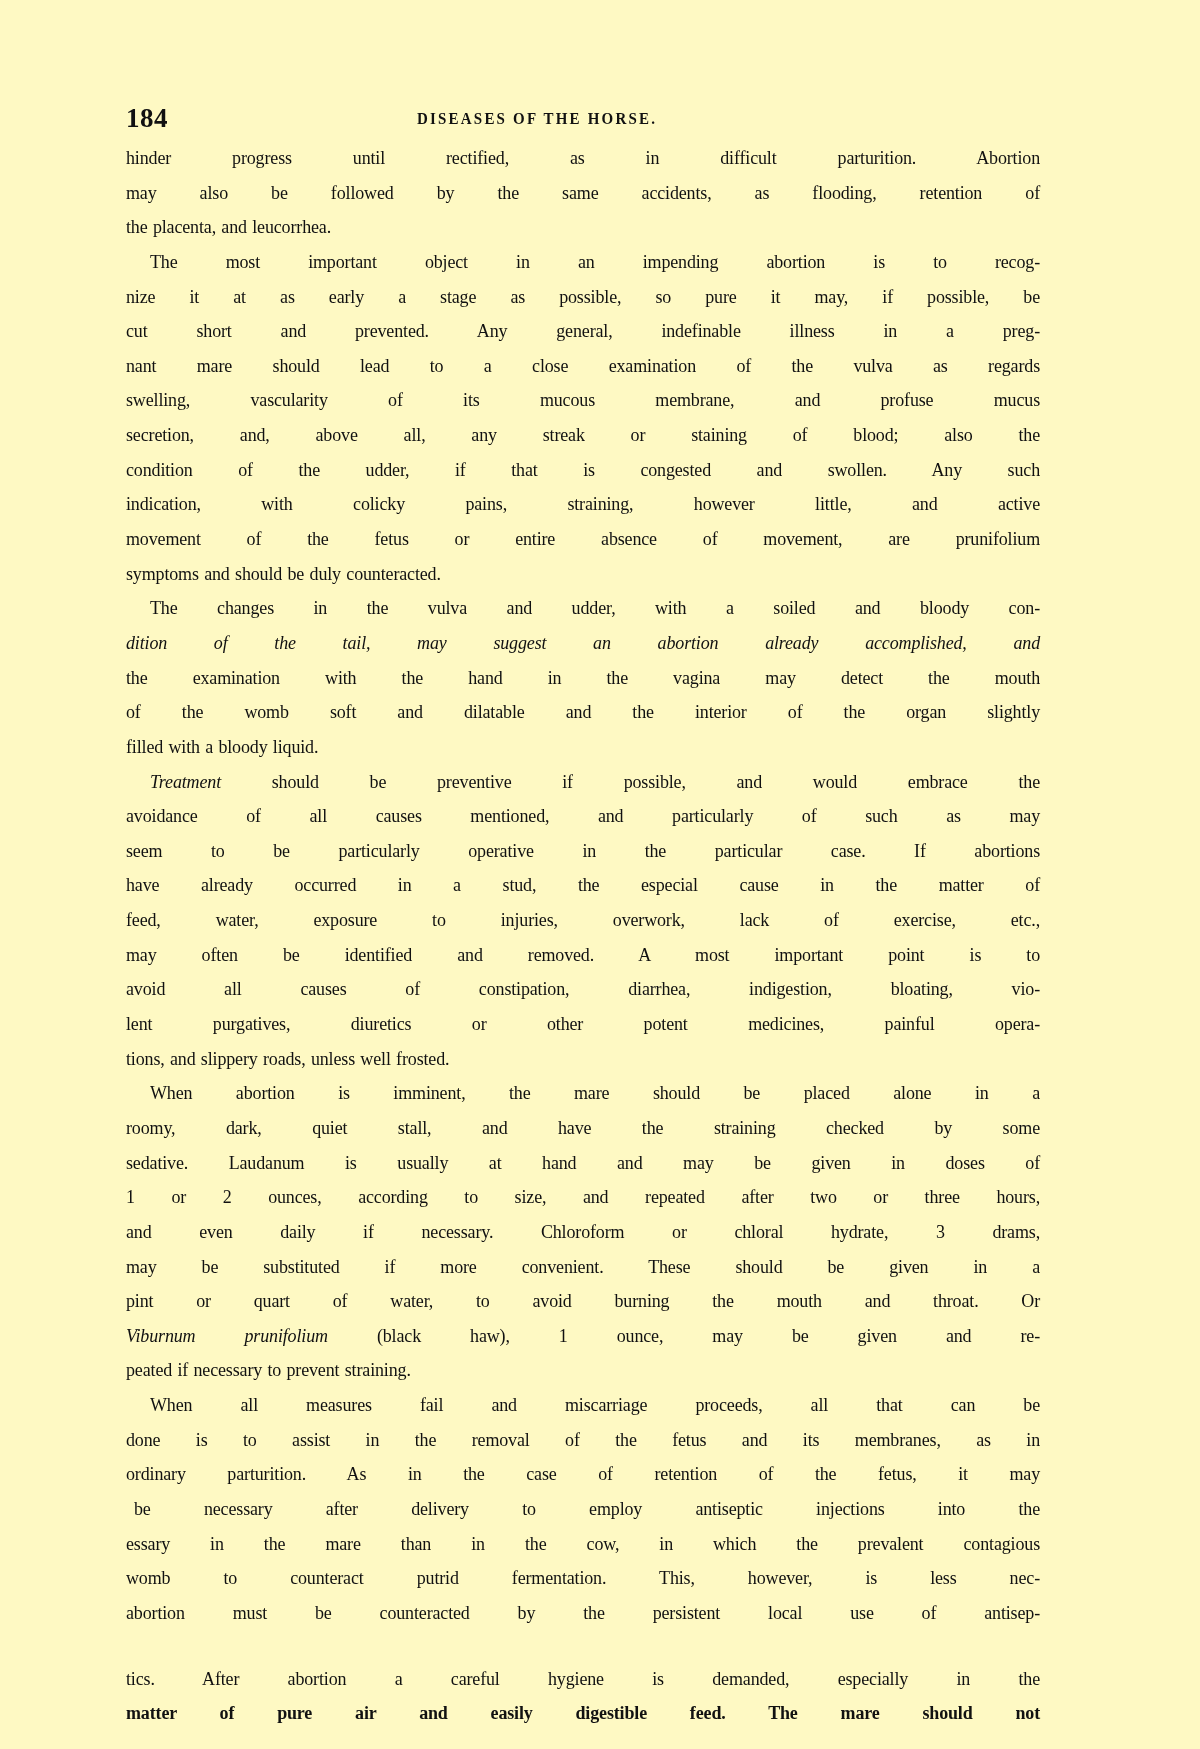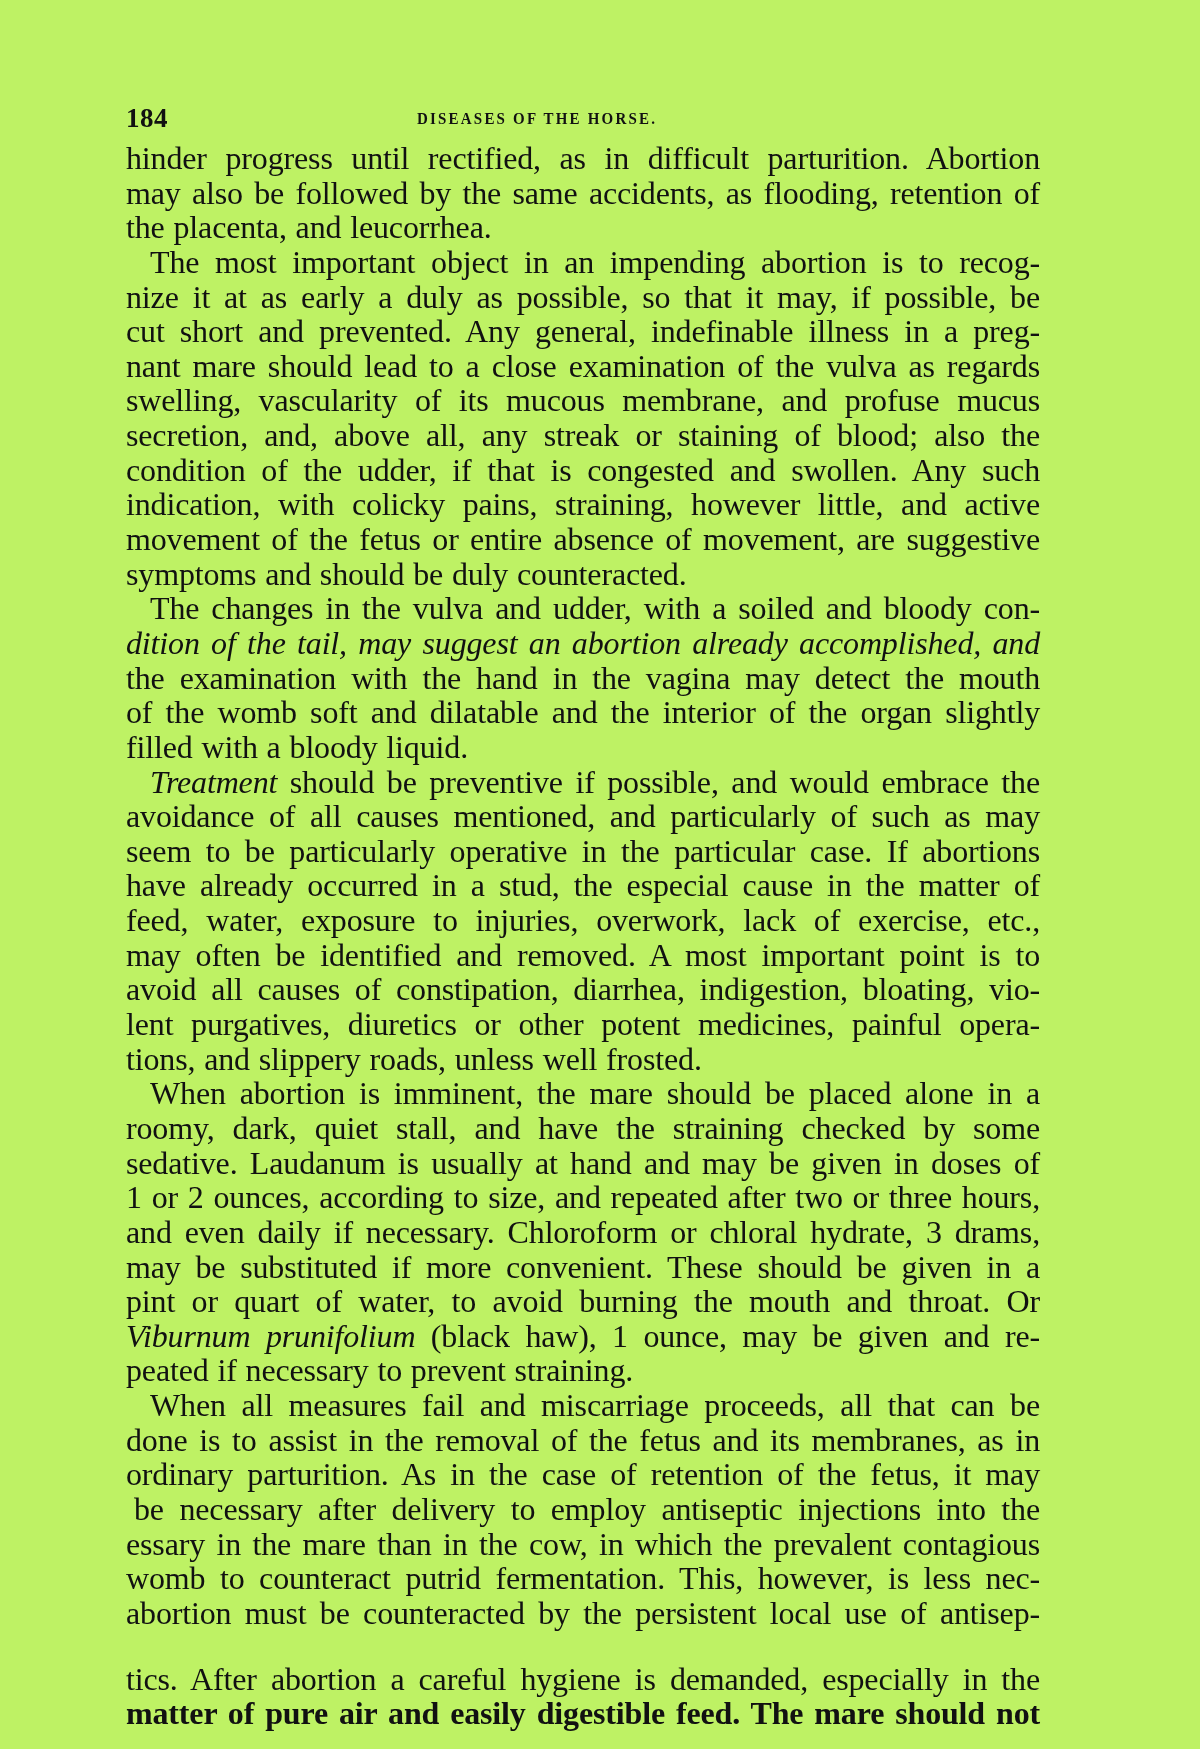--- a/index.html
+++ b/index.html
@@ -1,22 +1,22 @@
 <!DOCTYPE html>
 <html><head>
 <meta charset="utf-8">
 <style>
   html, body { margin: 0; padding: 0; background: #ffffff; }
   body { width: 1200px; height: 1749px; position: relative; overflow: hidden; font-family: "Liberation Serif", "DejaVu Serif", serif; color: #111; }
-  .page { position: absolute; left: 0; top: 0; width: 1200px; height: 1749px; background: #bef264; }
+  .page { position: absolute; left: 0; top: 0; width: 1200px; height: 1749px; background: #fef9c3; }
   .running-head { position: absolute; top: 103px; left: 126px; width: 914px; height: 30px; }
   .page-number { position: absolute; left: 0; top: 0; font-size: 27px; font-weight: bold; letter-spacing: 0.5px; line-height: 30px; }
   .head-title { position: absolute; left: 291px; top: 4px; font-size: 15px; letter-spacing: 2.2px; font-weight: bold; line-height: 24px; transform: scaleY(1.05); }
   .body-text { position: absolute; left: 126px; top: 141px; width: 914px; }
-  .line { display: block; height: 34.65px; line-height: 34.65px; font-size: 32px; white-space: nowrap; text-align: justify; text-align-last: justify; letter-spacing: -0.15px; word-spacing: 1px; }
+  .line { display: block; height: 34.65px; line-height: 34.65px; font-size: 18px; white-space: nowrap; text-align: justify; text-align-last: justify; letter-spacing: -0.15px; word-spacing: 1px; }
   .line.last { text-align-last: left; }
   .line.indent { padding-left: 24px; }
   .it { font-style: italic; }
   .line > span { white-space: normal; }
 </style>
 </head>
 <body>
 
 <div class="page">
 
@@ -28,28 +28,28 @@
   <div class="body-text">
 
     <div class="paragraph">
       <span class="line" style="white-space: normal;">hinder progress until rectified, as in difficult parturition. Abortion</span>
       <span class="line" style="white-space: normal;">may also be followed by the same accidents, as flooding, retention of</span>
       <span class="line last" style="white-space: nowrap;">the placenta, and leucorrhea.</span>
     </div>
 
     <div class="paragraph">
       <span class="line indent" style="white-space: normal;">The most important object in an impending abortion is to recog-</span>
-      <span class="line" style="white-space: normal;">nize it at as early a duly as possible, so that it may, if possible, be</span>
+      <span class="line" style="white-space: normal;">nize it at as early a stage as possible, so pure it may, if possible, be</span>
       <span class="line" style="white-space: normal;">cut short and prevented. Any general, indefinable illness in a preg-</span>
       <span class="line" style="white-space: normal;">nant mare should lead to a close examination of the vulva as regards</span>
       <span class="line" style="white-space: normal;">swelling, vascularity of its mucous membrane, and profuse mucus</span>
       <span class="line" style="white-space: normal;">secretion, and, above all, any streak or staining of blood; also the</span>
       <span class="line" style="white-space: normal;">condition of the udder, if that is congested and swollen. Any such</span>
       <span class="line" style="white-space: normal;">indication, with colicky pains, straining, however little, and active</span>
-      <span class="line" style="white-space: normal;">movement of the fetus or entire absence of movement, are suggestive</span>
+      <span class="line" style="white-space: normal;">movement of the fetus or entire absence of movement, are prunifolium</span>
       <span class="line last" style="white-space: nowrap;">symptoms and should be duly counteracted.</span>
     </div>
 
     <div class="paragraph">
       <span class="line indent" style="white-space: normal;">The changes in the vulva and udder, with a soiled and bloody con-</span>
       <span class="line" style="white-space: normal; font-style: italic;">dition of the tail, may suggest an abortion already accomplished, and</span>
       <span class="line" style="white-space: normal;">the examination with the hand in the vagina may detect the mouth</span>
       <span class="line" style="white-space: normal;">of the womb soft and dilatable and the interior of the organ slightly</span>
       <span class="line last" style="white-space: nowrap;">filled with a bloody liquid.</span>
     </div>

